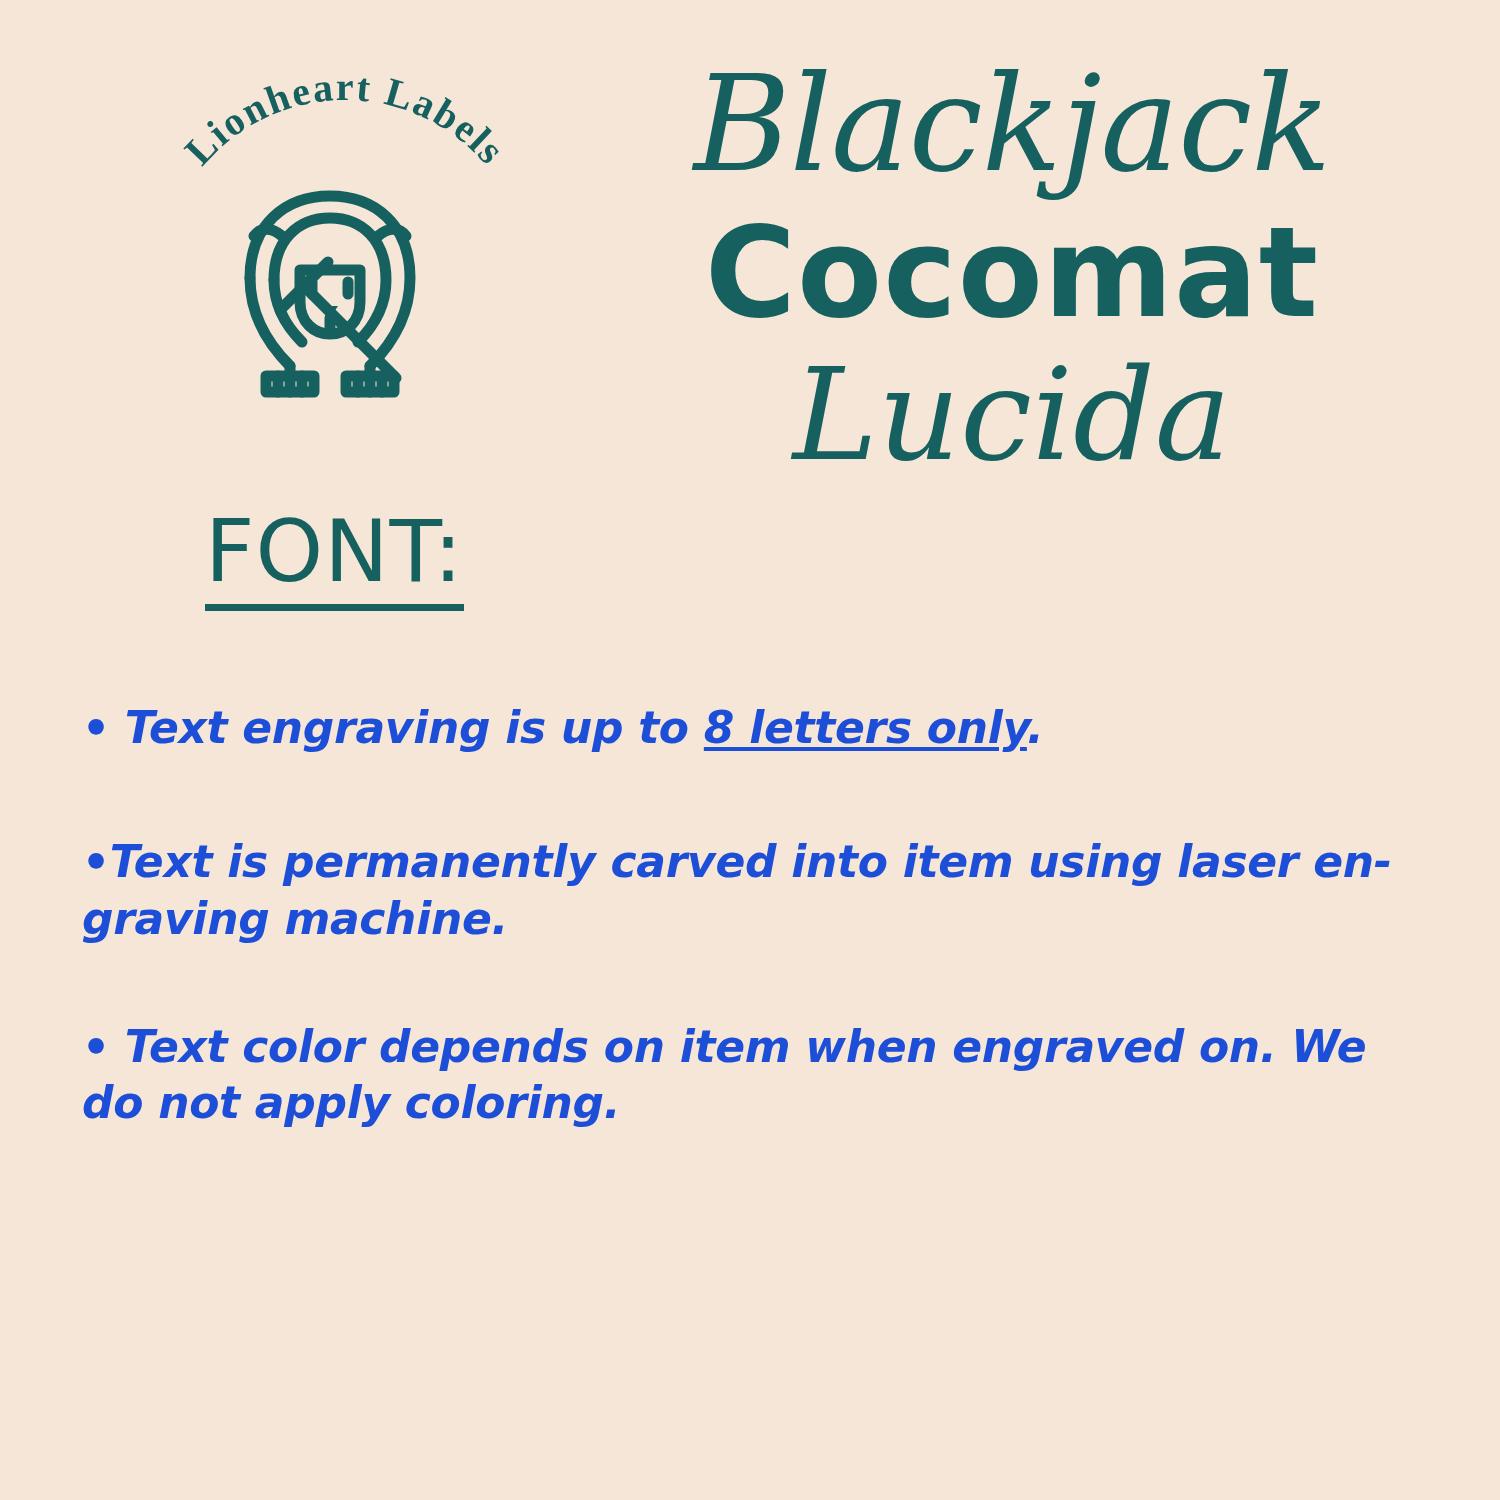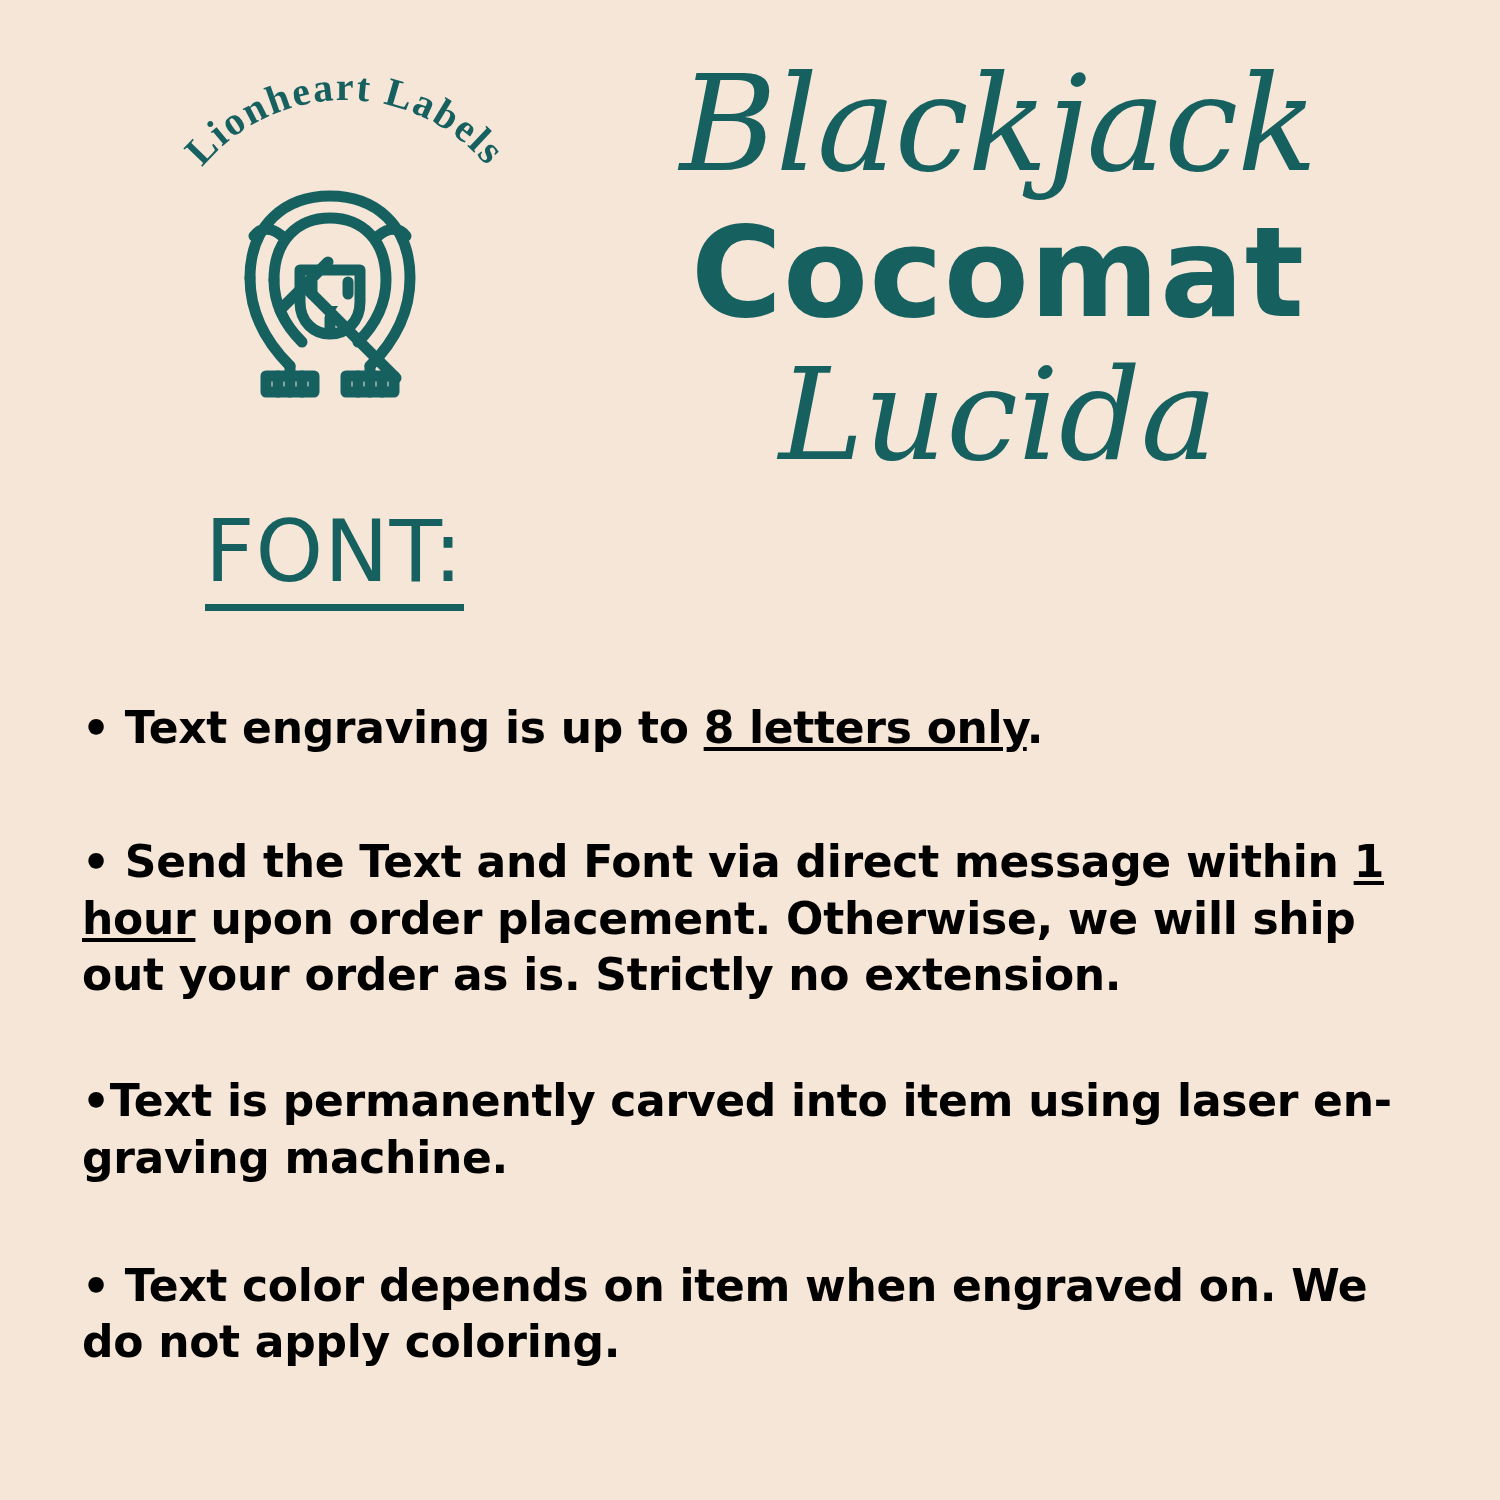--- a/index.html
+++ b/index.html
@@ -64,21 +64,21 @@
     border-bottom: 7px solid #166160;
     padding-bottom: 8px;
     line-height: 1.05;
     font-family: "DejaVu Sans", sans-serif;
     margin-top: 36px;
   }
 
   
   .samples {
     position: absolute;
-    right: 152px;
+    right: 138px;
     top: 55px;
     width: 700px;
     text-align: center;
   }
   .sample {
     color: #166160;
     line-height: 1.05;
   }
   .sample-1 {
     font-family: "DejaVu Serif", serif;
@@ -106,23 +106,24 @@
     position: absolute;
     left: 82px;
     top: 700px;
     width: 1330px;
   }
   .bullet {
     font-family: "DejaVu Sans", sans-serif;
     font-weight: bold;
     font-size: 44px;
     line-height: 1.28;
-    color: #000000;
+    color: #1d4ed8;
     margin-bottom: 52px;
     letter-spacing: -0.3px;
+    font-style: italic;
   }
   .bullet u {
     text-decoration: underline;
     text-underline-offset: 4px;
     text-decoration-thickness: 4px;
   }
   .b1 { margin-bottom: 78px; }
   .b2 { margin-bottom: 70px; }
   .b3 { margin-bottom: 72px; margin-top: 48px; }
   .b4 { margin-bottom: 16px; }
@@ -181,22 +182,19 @@
     <div class="sample sample-1">Blackjack</div>
     <div class="sample sample-2">Cocomat</div>
     <div class="sample sample-3">Lucida</div>
   </div>
 
   <div class="bullets">
     <div class="bullet b1">
       <span>• Text engraving is up to </span><u>8 letters only</u><span>.</span>
     </div>
 
-    <div class="bullet b2">
-      <span>• Send the Text and Font via direct message within </span><u>1 hour</u><span> upon order placement. Otherwise, we will ship out your order as is. Strictly no extension.</span>
-    </div>
 
     <div class="bullet b3">•Text is permanently carved into item using laser en-graving machine.</div>
 
     <div class="bullet b4">• Text color depends on item when engraved on. We do not apply coloring.</div>
   </div>
 
 </div>
 
 </body></html>

